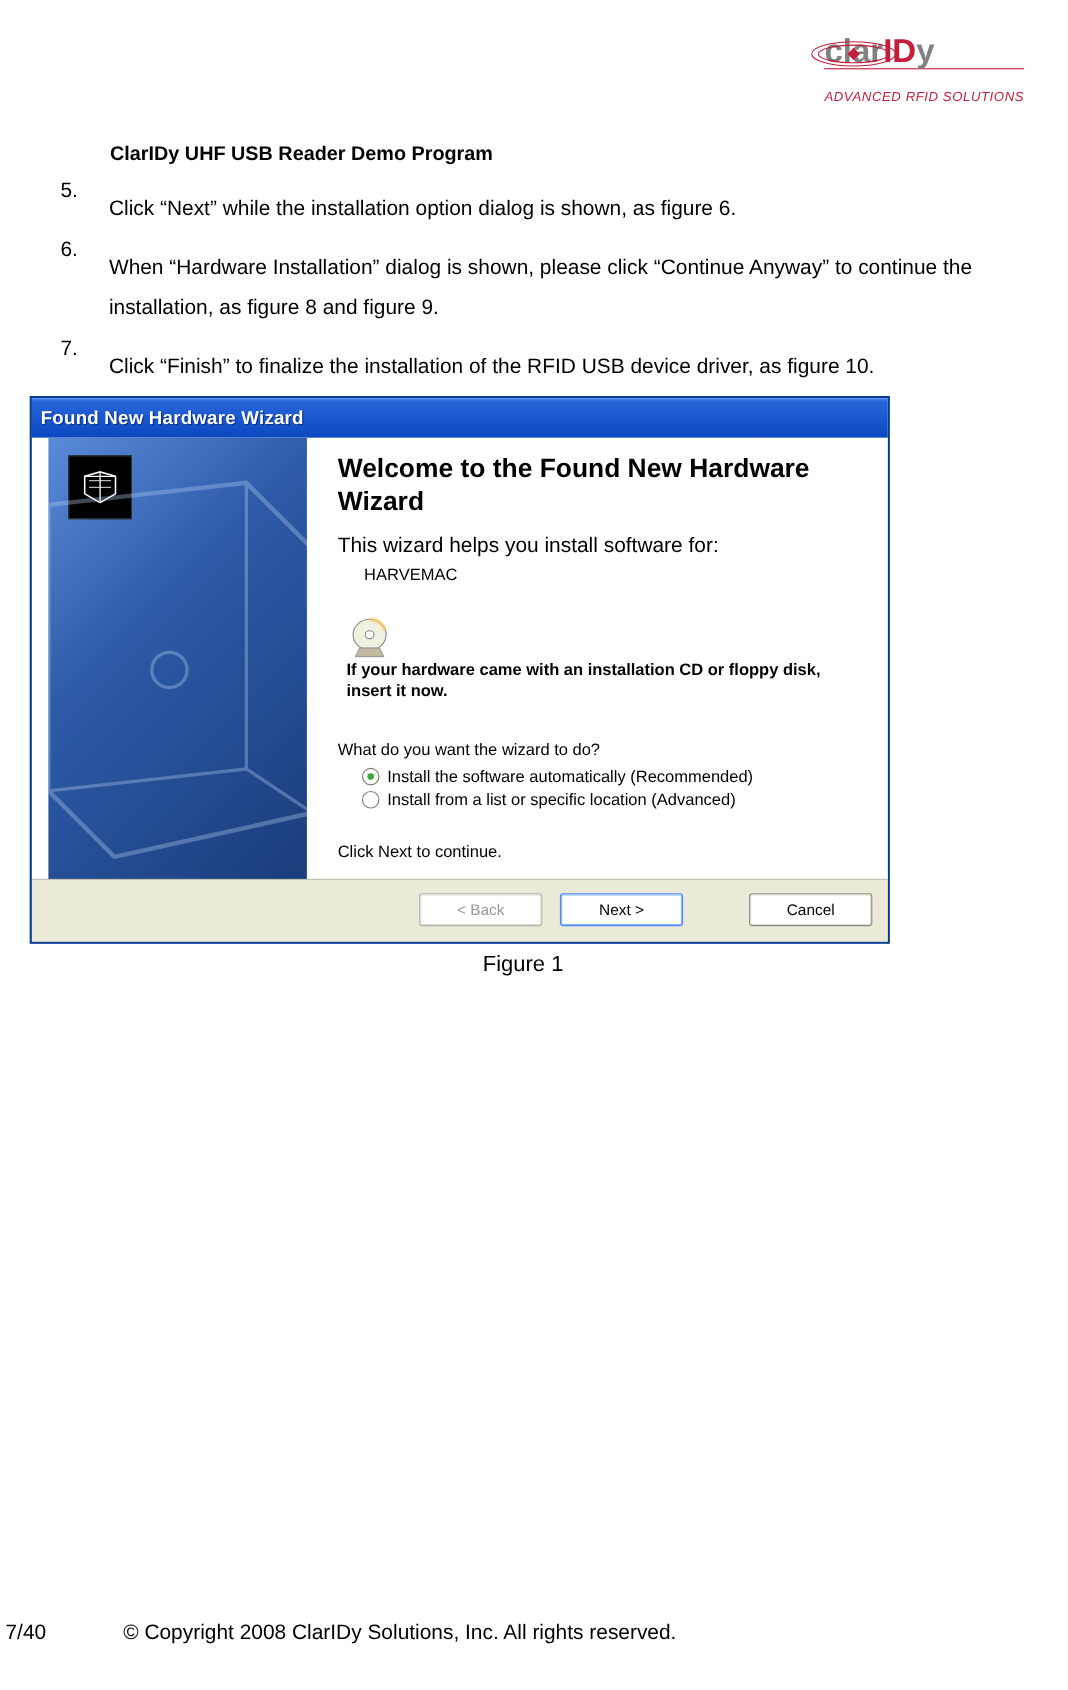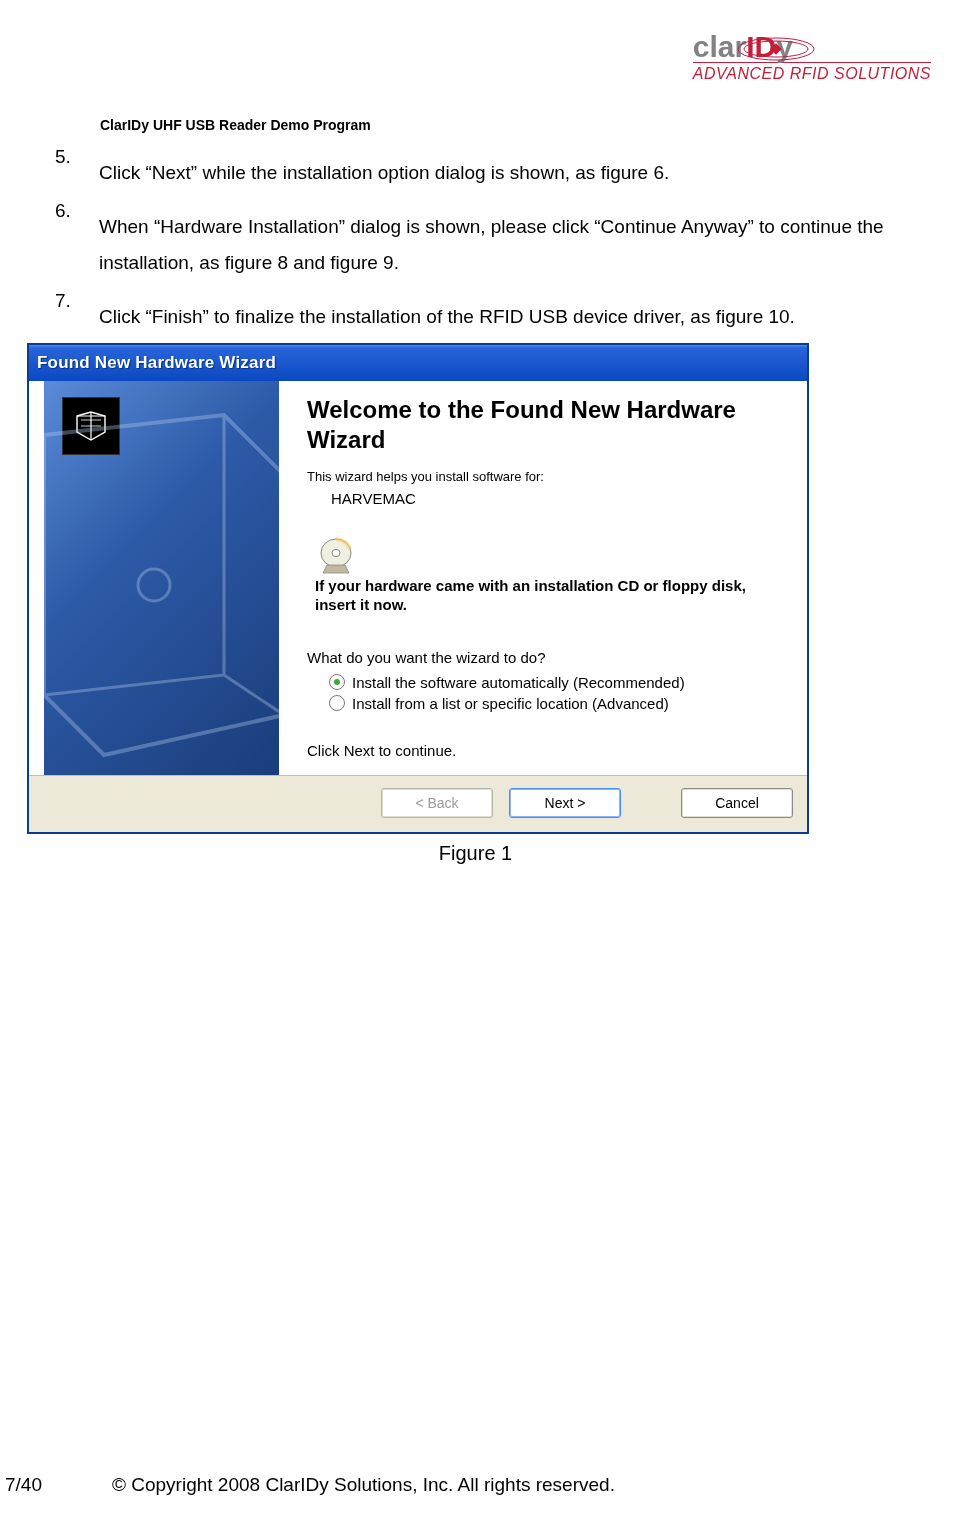--- a/index.html
+++ b/index.html
@@ -1,39 +1,39 @@
 <!DOCTYPE html>
 <html><head>
   <meta charset="utf-8">
   <style>
     body { margin:0; padding:0; font-family:Arial,sans-serif; width:971px; background:#fff; color:#000; }
     .page { padding:30px 40px 20px 20px; box-sizing:border-box; min-height:1536px; position:relative; }
     .header-row { display:flex; justify-content:space-between; align-items:flex-start; }
-    .doc-title { font-weight:bold; font-size:14px; margin-left:80px; margin-top:34px; }
+    .doc-title { font-weight:bold; font-size:18px; margin-left:80px; margin-top:34px; }
     .logo-clar { font-size:30px; font-weight:bold; }
     .logo-clar .c1 { color:#808285; }
     .logo-clar .c2 { color:#c41e3a; }
     .logo-clar .c3 { color:#808285; }
-    .logo-sub { font-size:16px; color:#c41e3a; font-style:italic; letter-spacing:0.5px; border-top:1px solid #c41e3a; padding-top:2px; margin-top:-2px; }
+    .logo-sub { font-size:12px; color:#c41e3a; font-style:italic; letter-spacing:0.5px; border-top:1px solid #c41e3a; padding-top:18px; margin-top:-2px; }
     .logo-container { position:relative; }
     .steps { margin:6px 0 8px 20px; }
     .step { display:flex; font-size:19px; line-height:1.9; margin:2px 0; }
     .step-num { width:44px; text-align:left; padding-left:15px; flex-shrink:0; }
     .step-text { flex:1; padding-right:10px;margin-top:16px; }
     .wizard { margin:0 7px 0 7px; border:2px solid #0a3d91; background:#ece9d8; width:782px; box-sizing:border-box; }
     .wizard-titlebar { height:36px; background:linear-gradient(to bottom,#4a8bff 0%, #2965d9 8%, #0a48c1 100%); display:flex; align-items:center; padding:0 8px; }
     .wizard-titlebar-text { color:#fff; font-size:17px; font-weight:bold; letter-spacing:0.2px; text-shadow:1px 1px 1px #083080; }
     .wizard-body { display:flex; background:#fff;padding-left:15px; }
     .wizard-side { width:235px; background:linear-gradient(135deg,#5a8bd8 0%, #2d5aa8 40%, #1a3d7a 100%); position:relative; overflow:hidden; }
     .side-icon { width:56px; height:56px; background:#000; margin:16px 0 0 18px; border:1px solid #333; display:flex; align-items:center; justify-content:center; }
     .side-icon svg { width:40px; height:40px; }
     .side-art { position:absolute; left:-20px; bottom:-20px; opacity:0.35; }
     .wizard-main { flex:1; padding:14px 26px 8px 28px; font-size:14px; color:#000; }
     .wizard-welcome { font-size:24px; font-weight:bold; margin:0 0 14px 0; line-height:1.25; }
-    .wizard-text { font-size:13px; margin:6px 0 6px 0; }
+    .wizard-text { font-size:19px; margin:6px 0 6px 0; }
     .device-name { margin:4px 0 10px 24px; font-size:15px; }
     .cd-row { display:flex; align-items:flex-start; margin:28px 0 0 8px;flex-direction:column; }
     .cd-icon { width:42px; height:42px; margin-right:10px; flex-shrink:0; }
     .cd-text { font-size:15px; font-weight:bold; line-height:1.25; }
     .prompt { margin:34px 0 8px 0; font-size:15px; }
     .radio-row { display:flex; align-items:center; margin:4px 0 4px 22px; font-size:15px; }
     .radio { width:14px; height:14px; border-radius:50%; border:1px solid #7a7a7a; margin-right:7px; display:inline-flex; align-items:center; justify-content:center; background:#fff; }
     .radio.sel .dot { width:6px; height:6px; border-radius:50%; background:#3ca83c; }
     .click-next { margin:30px 0 8px 0; font-size:15px; }
     .wizard-footer { background:#ece9d8; border-top:1px solid #c0c0b0; padding:12px 14px 14px 0; display:flex; justify-content:flex-end; gap:16px; }

